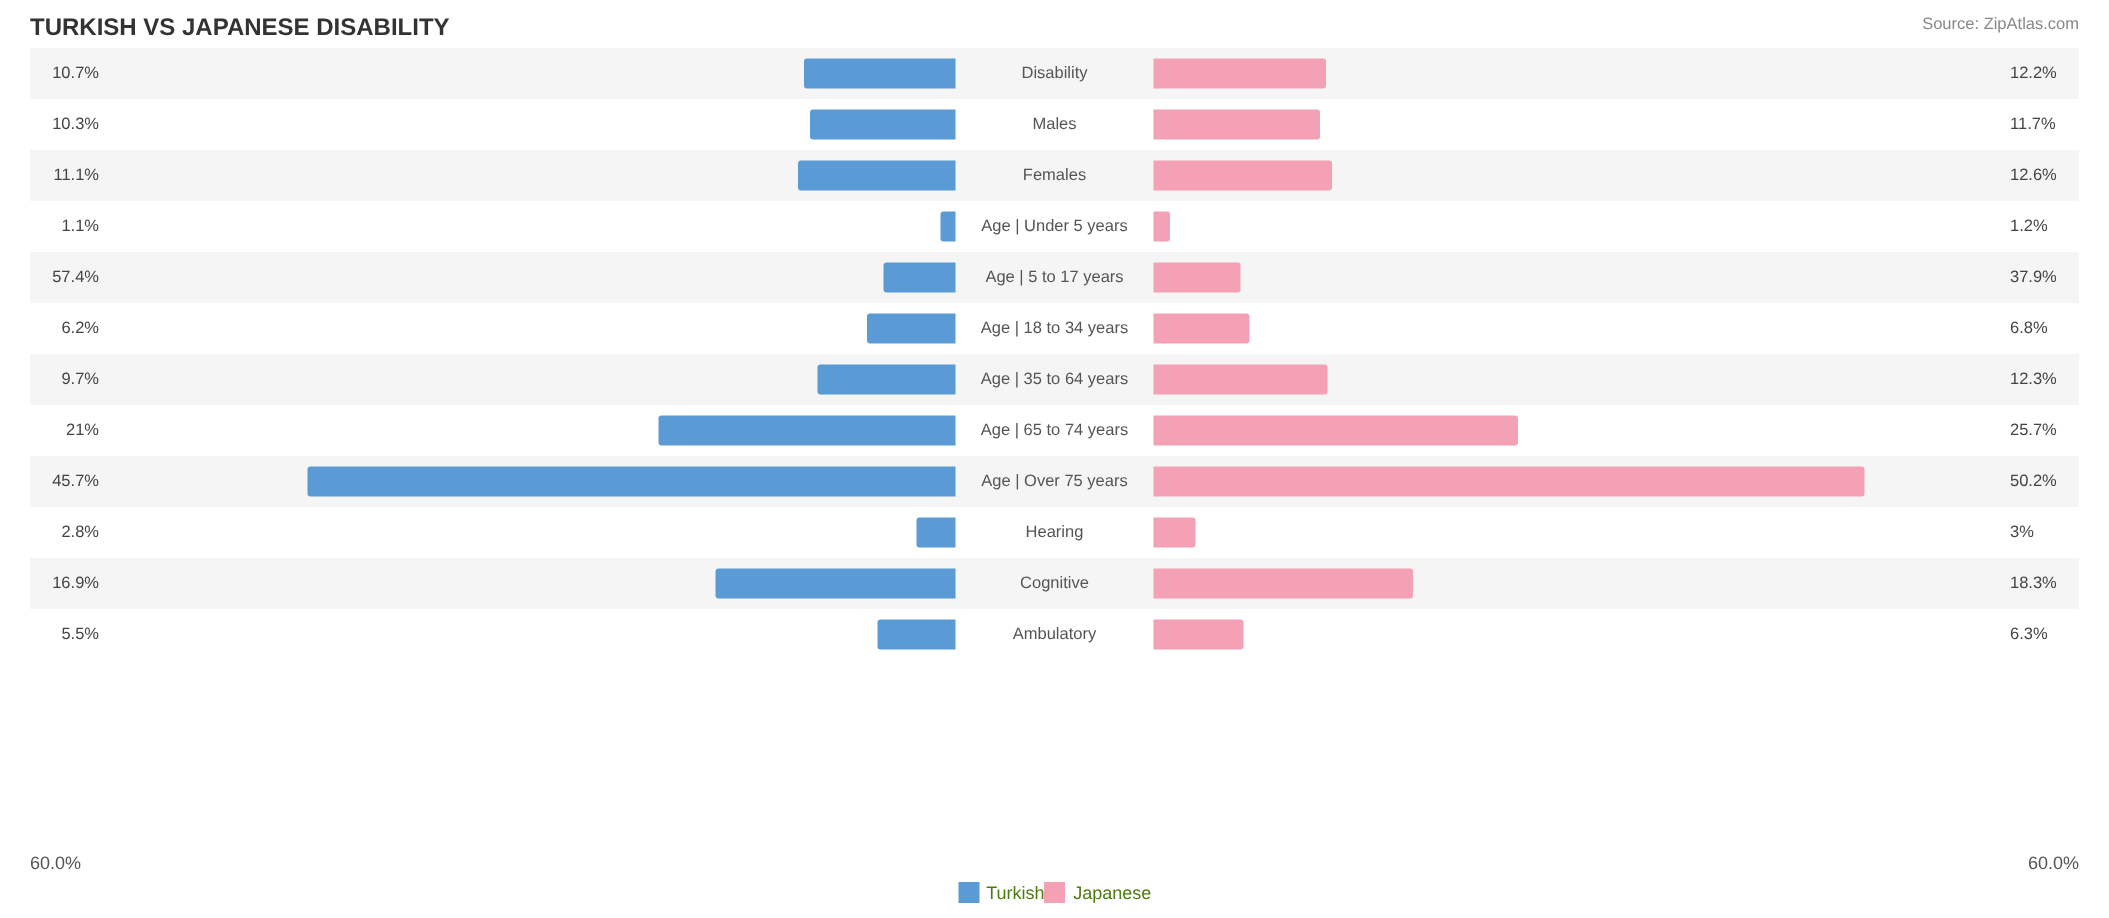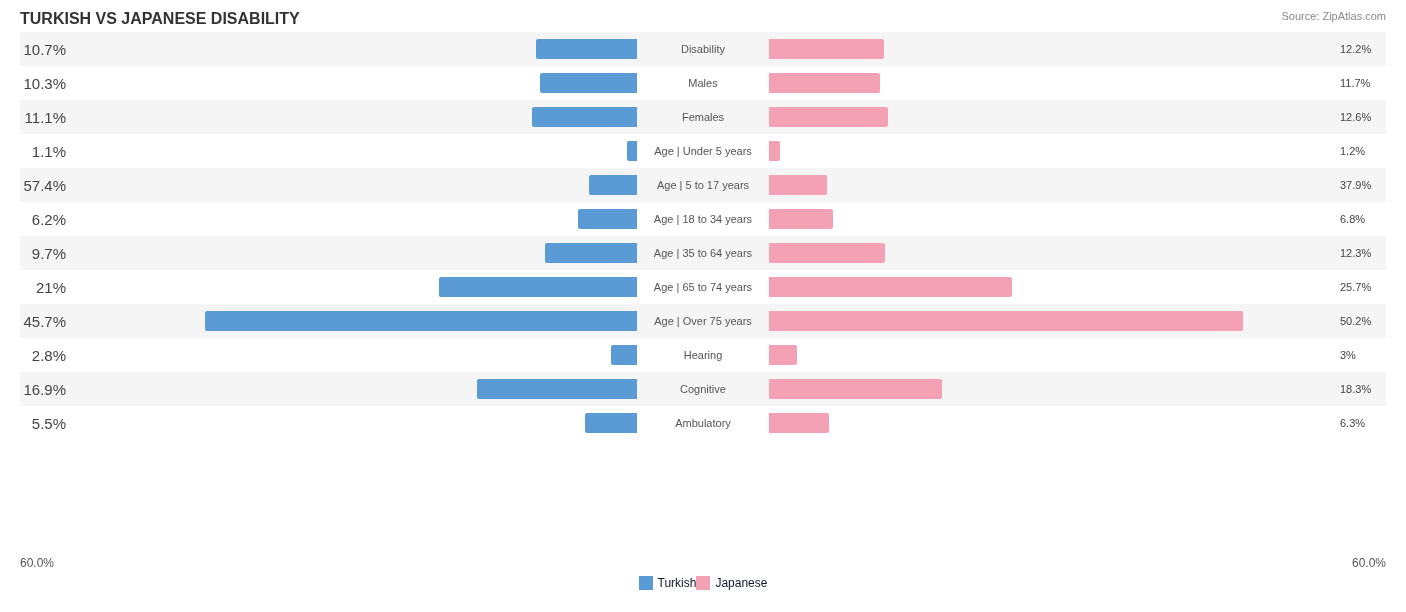--- a/index.html
+++ b/index.html
@@ -55,29 +55,29 @@
       background: #f4a0b5;
       height: 20px;
       border-radius: 0 2px 2px 0;
     }
     .x-axis {
       display: flex;
       justify-content: space-between;
       padding: 0 0;
       font-size: 12px;
       color: #555;
-      margin-top: 4px;
+      margin-top: 16px;
       align-items: flex-end;
     }
     .legend {
       display: flex;
       justify-content: center;
       margin-top: 6px;
       font-size: 12px;
-      color: #0f172a;
+      color: #4d7c0f;
     }
     .legend-item {
       display: flex;
       align-items: center;
       gap: 5px;
     }
     .legend-box {
       width: 14px;
       height: 14px;
     }
@@ -86,21 +86,21 @@
     .row-inner {
       display: flex;
       align-items: center;
       width: 100%;
       height: 100%;
       position: relative;
     }
     .val-left {
       width: 50px;
       text-align: right;
-      font-size: 15px;
+      font-size: 11px;
       color: #444;
       padding-right: 4px;
       flex-shrink: 0;
     }
     .bar-left-container {
       flex: 1;
       display: flex;
       justify-content: flex-end;
       align-items: center;
       height: 20px;

